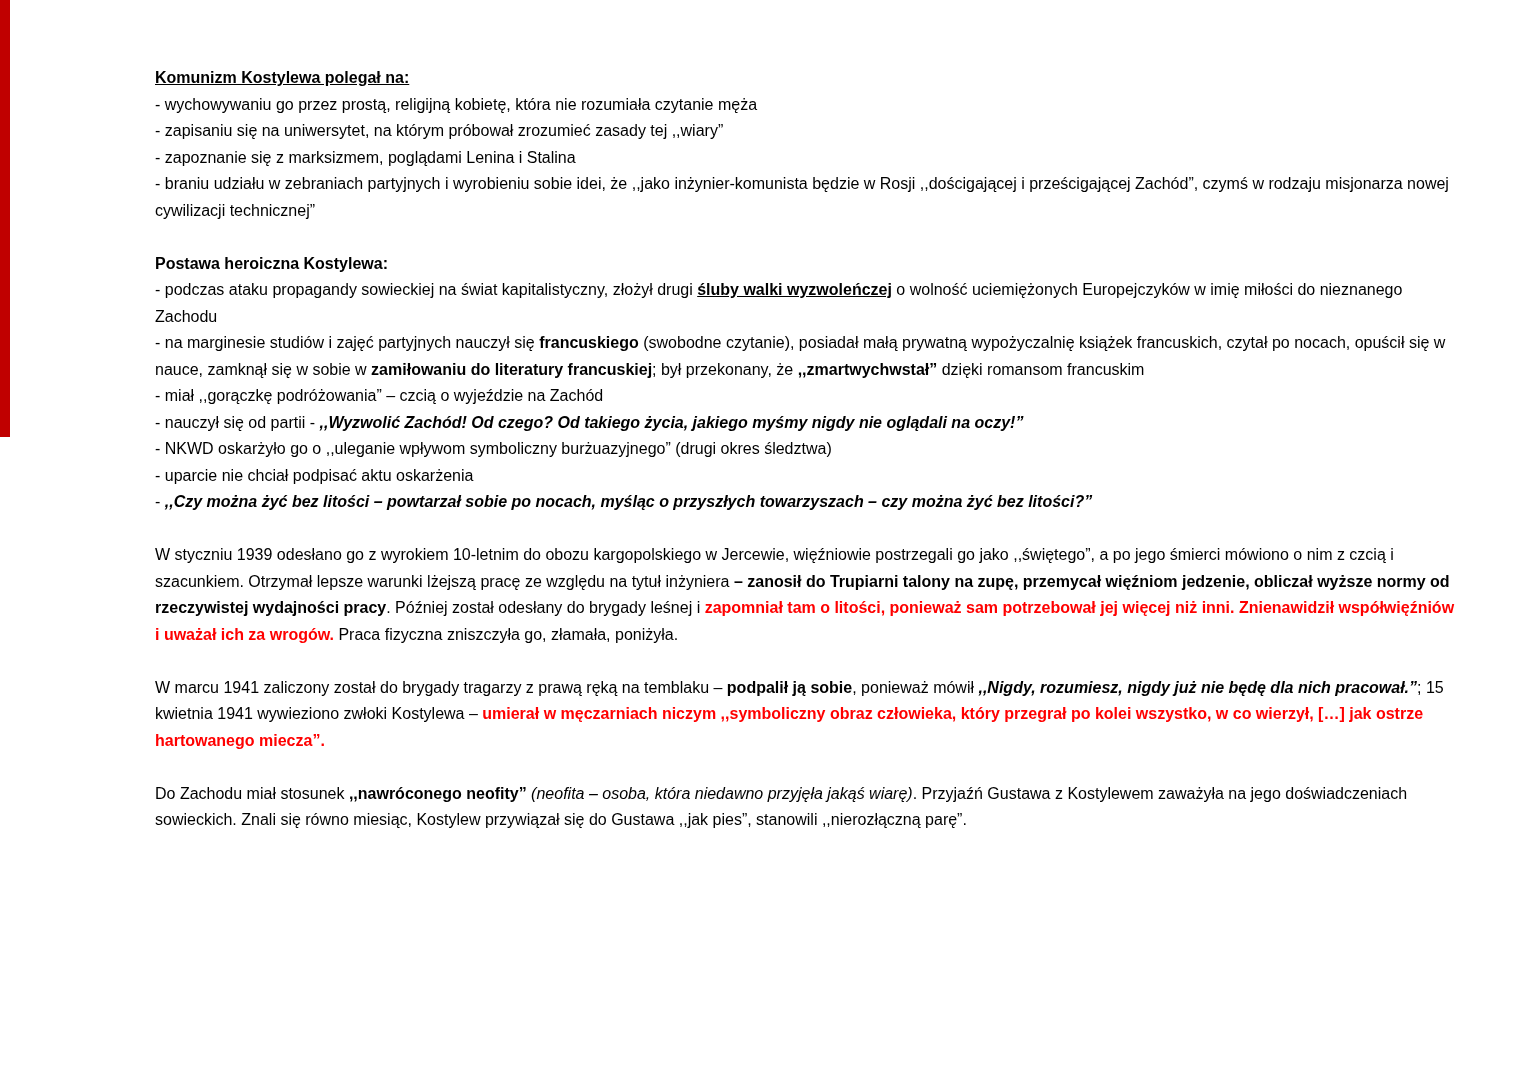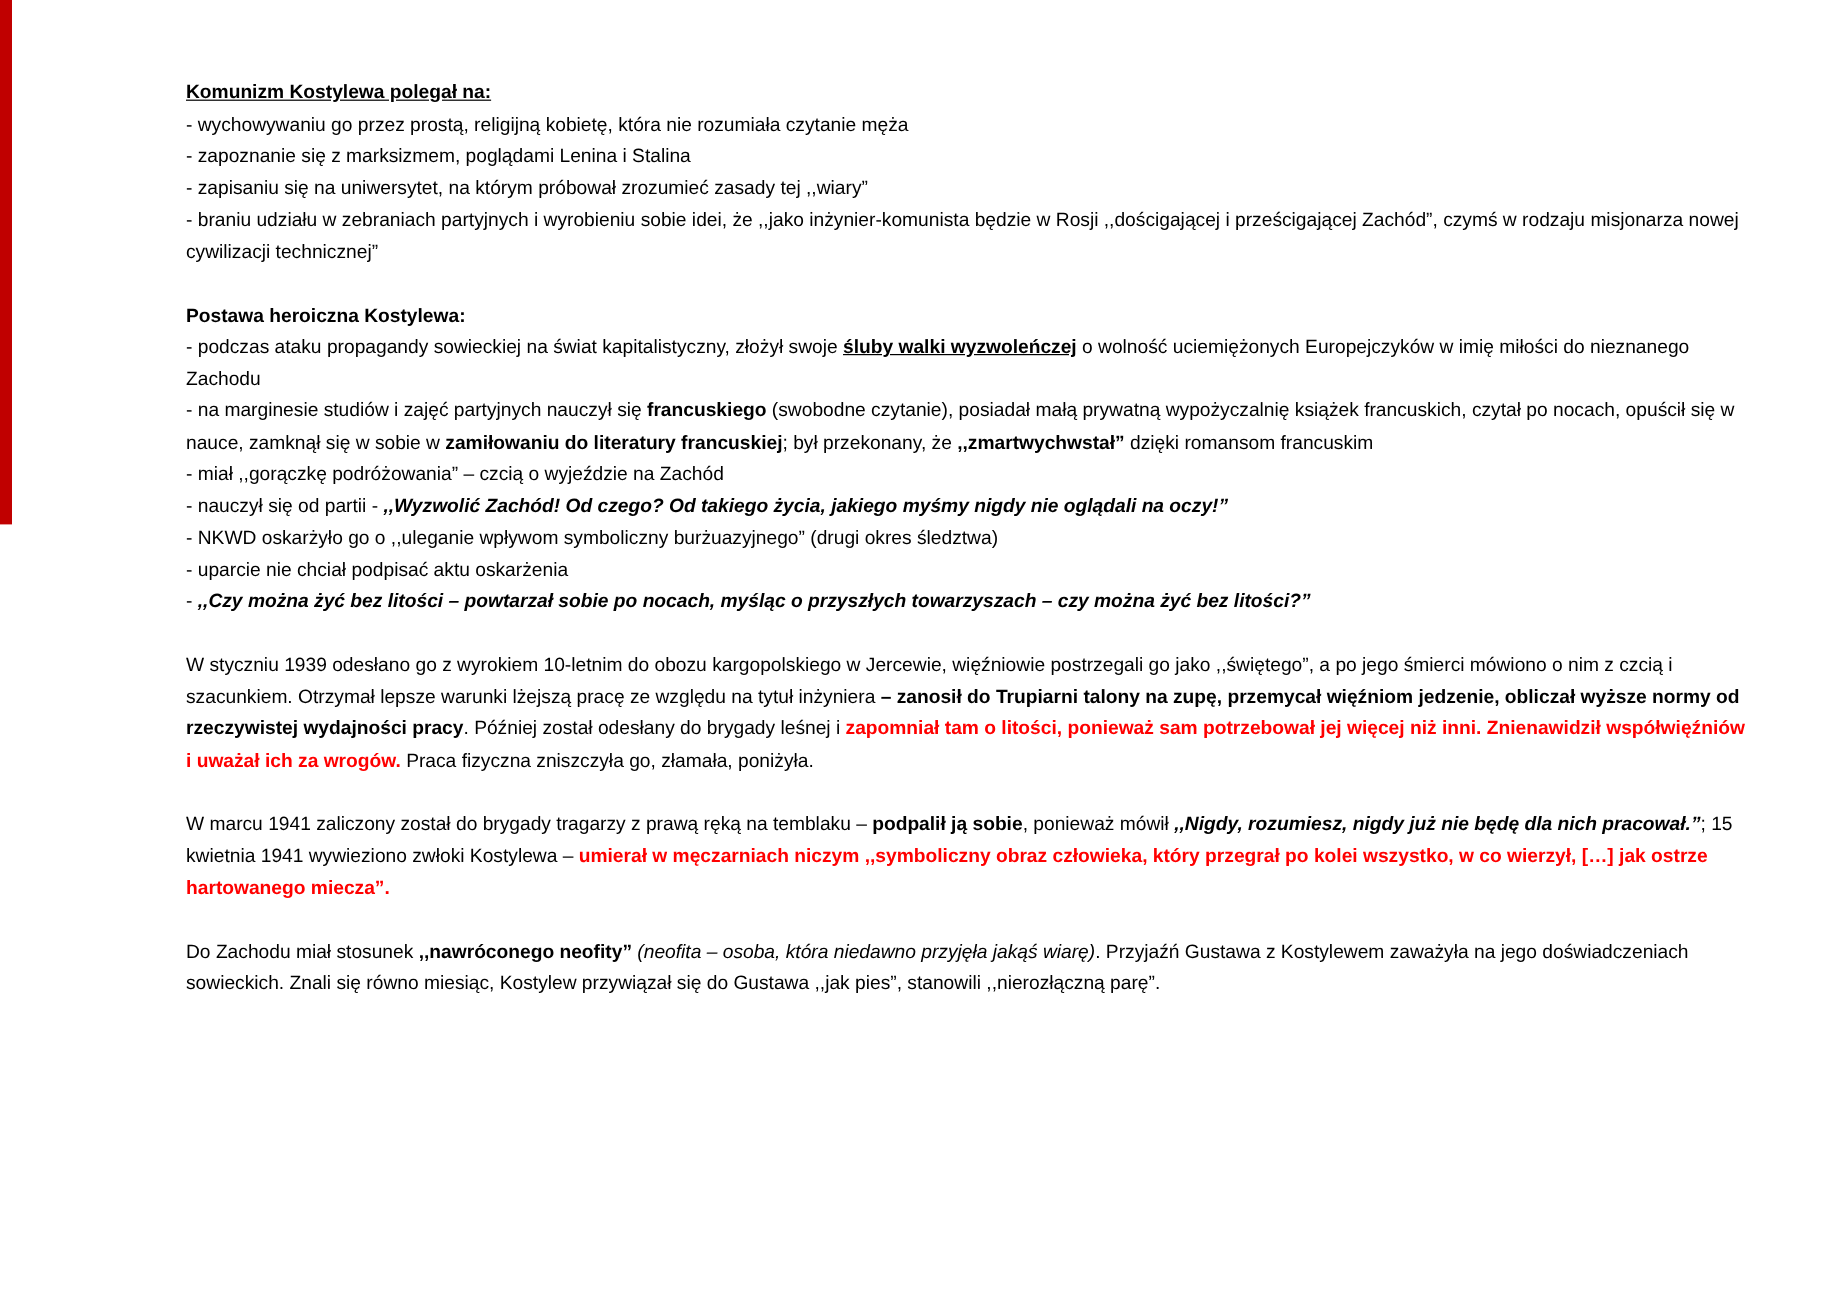--- a/index.html
+++ b/index.html
@@ -40,27 +40,27 @@
 </head>
 <body>
 
 <div class="red-bar"></div>
 
 <main class="page-content">
   <div>
       <section class="doc-section">
         <div class="heading"><span class="run b u">Komunizm Kostylewa polegał na:</span></div>
         <div class="line"><span class="run">- wychowywaniu go przez prostą, religijną kobietę, która nie rozumiała czytanie męża</span></div>
+        <div class="line"><span class="run">- zapisaniu się na uniwersytet, na którym próbował zrozumieć zasady tej ,,wiary”</span></div>
         <div class="line"><span class="run">- zapoznanie się z marksizmem, poglądami Lenina i Stalina</span></div>
-        <div class="line"><span class="run">- zapisaniu się na uniwersytet, na którym próbował zrozumieć zasady tej ,,wiary”</span></div>
         <div class="line"><span class="run">- braniu udziału w zebraniach partyjnych i wyrobieniu sobie idei, że ,,jako inżynier-komunista będzie w Rosji ,,dościgającej i prześcigającej Zachód”, czymś w rodzaju misjonarza nowej cywilizacji technicznej”</span></div>
       </section>
       <section class="doc-section">
         <div class="heading"><span class="run b">Postawa heroiczna Kostylewa:</span></div>
-        <div class="line"><span class="run">- podczas ataku propagandy sowieckiej na świat kapitalistyczny, złożył swoje </span><span class="run b u">śluby walki wyzwoleńczej</span><span class="run"> o wolność uciemiężonych Europejczyków w imię miłości do nieznanego Zachodu</span></div>
+        <div class="line"><span class="run">- podczas ataku propagandy sowieckiej na świat kapitalistyczny, złożył drugi </span><span class="run b u">śluby walki wyzwoleńczej</span><span class="run"> o wolność uciemiężonych Europejczyków w imię miłości do nieznanego Zachodu</span></div>
         <div class="line"><span class="run">- na marginesie studiów i zajęć partyjnych nauczył się </span><span class="run b">francuskiego</span><span class="run"> (swobodne czytanie), posiadał małą prywatną wypożyczalnię książek francuskich, czytał po nocach, opuścił się w nauce, zamknął się w sobie w </span><span class="run b">zamiłowaniu do literatury francuskiej</span><span class="run">; był przekonany, że </span><span class="run b">,,zmartwychwstał”</span><span class="run"> dzięki romansom francuskim</span></div>
         <div class="line"><span class="run">- miał ,,gorączkę podróżowania” – czcią o wyjeździe na Zachód</span></div>
         <div class="line"><span class="run">- nauczył się od partii - </span><span class="run b i">,,Wyzwolić Zachód! Od czego? Od takiego życia, jakiego myśmy nigdy nie oglądali na oczy!”</span></div>
         <div class="line"><span class="run">- NKWD oskarżyło go o ,,uleganie wpływom symboliczny burżuazyjnego” (drugi okres śledztwa)</span></div>
         <div class="line"><span class="run">- uparcie nie chciał podpisać aktu oskarżenia</span></div>
         <div class="line"><span class="run">- </span><span class="run b i">,,Czy można żyć bez litości – powtarzał sobie po nocach, myśląc o przyszłych towarzyszach – czy można żyć bez litości?”</span></div>
       </section>
       <section class="doc-section">
         <div class="para"><span class="run">W styczniu 1939 odesłano go z wyrokiem 10-letnim do obozu kargopolskiego w Jercewie, więźniowie postrzegali go jako ,,świętego”, a po jego śmierci mówiono o nim z czcią i szacunkiem. Otrzymał lepsze warunki lżejszą pracę ze względu na tytuł inżyniera </span><span class="run b">– zanosił do Trupiarni talony na zupę, przemycał więźniom jedzenie, obliczał wyższe normy od rzeczywistej wydajności pracy</span><span class="run">. Później został odesłany do brygady leśnej i </span><span class="run b red">zapomniał tam o litości, ponieważ sam potrzebował jej więcej niż inni. Znienawidził współwięźniów i uważał ich za wrogów.</span><span class="run"> Praca fizyczna zniszczyła go, złamała, poniżyła.</span></div>
       </section>

